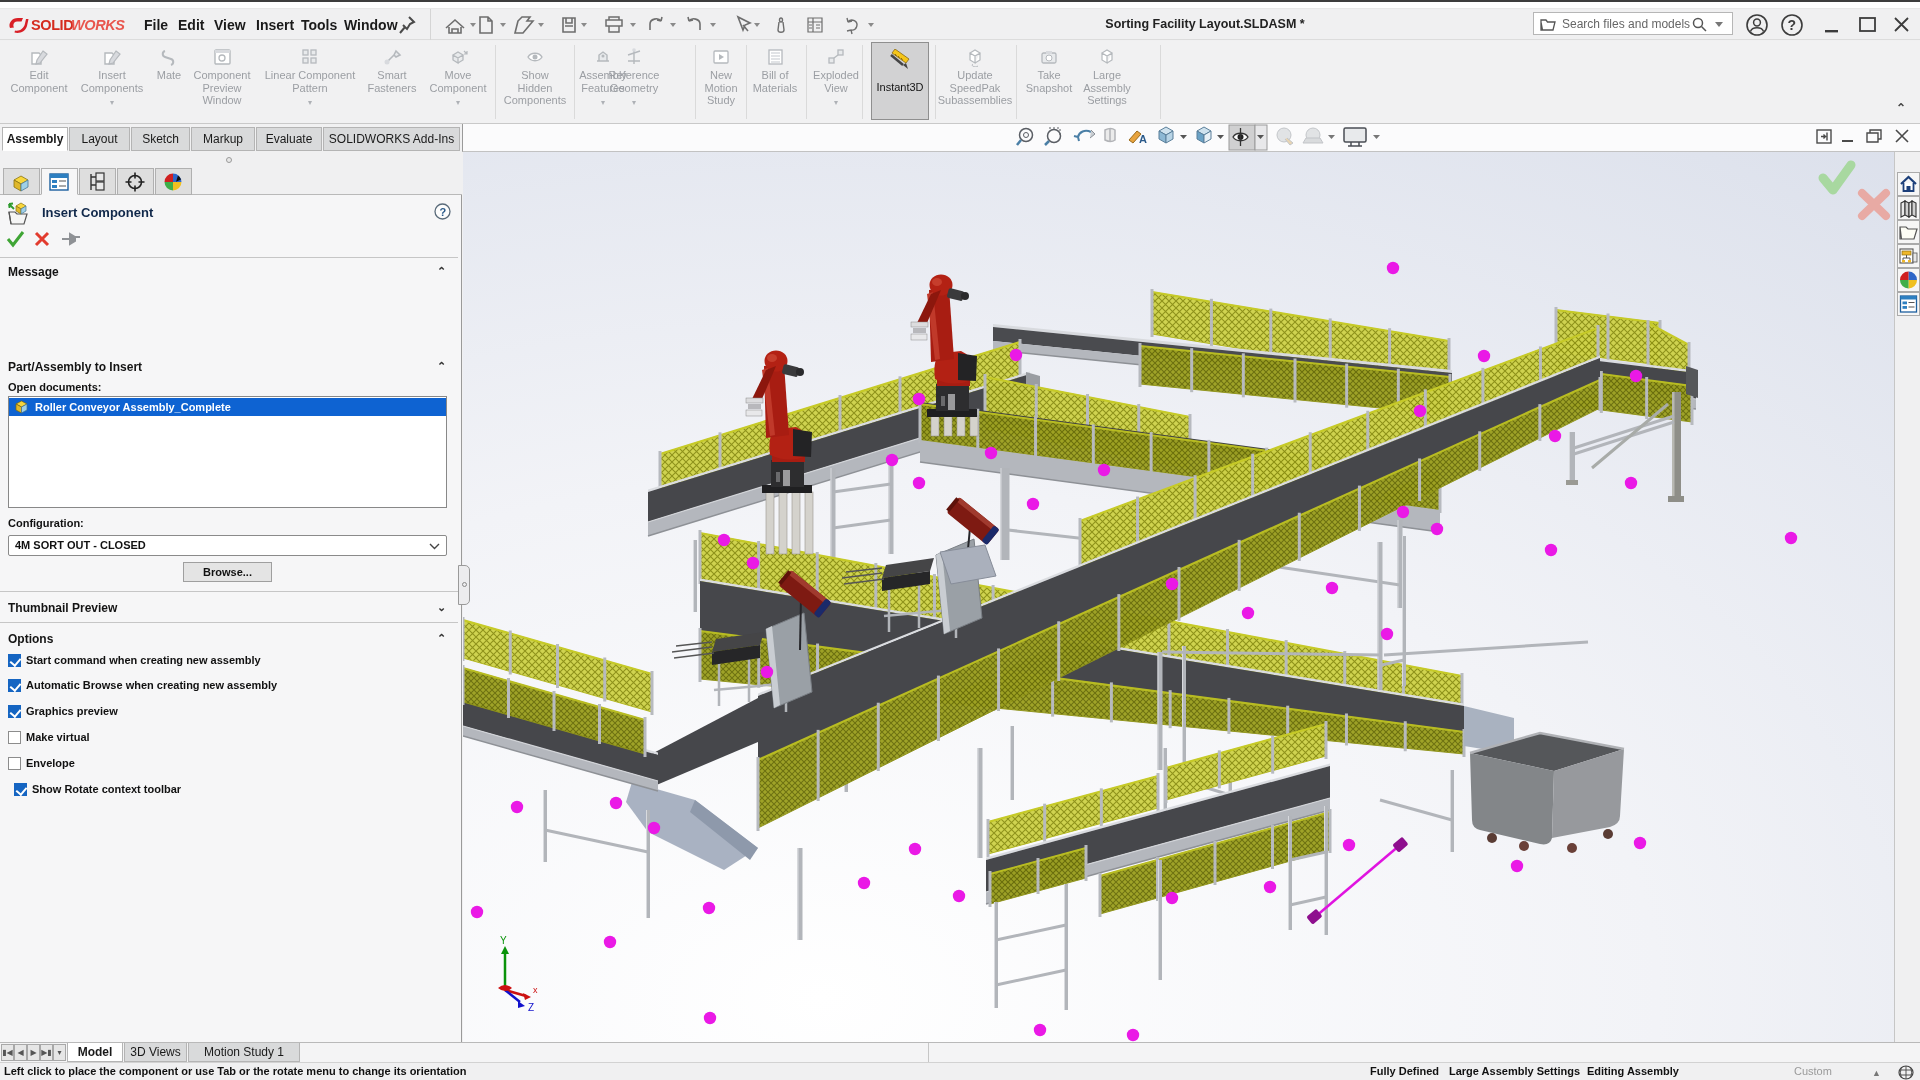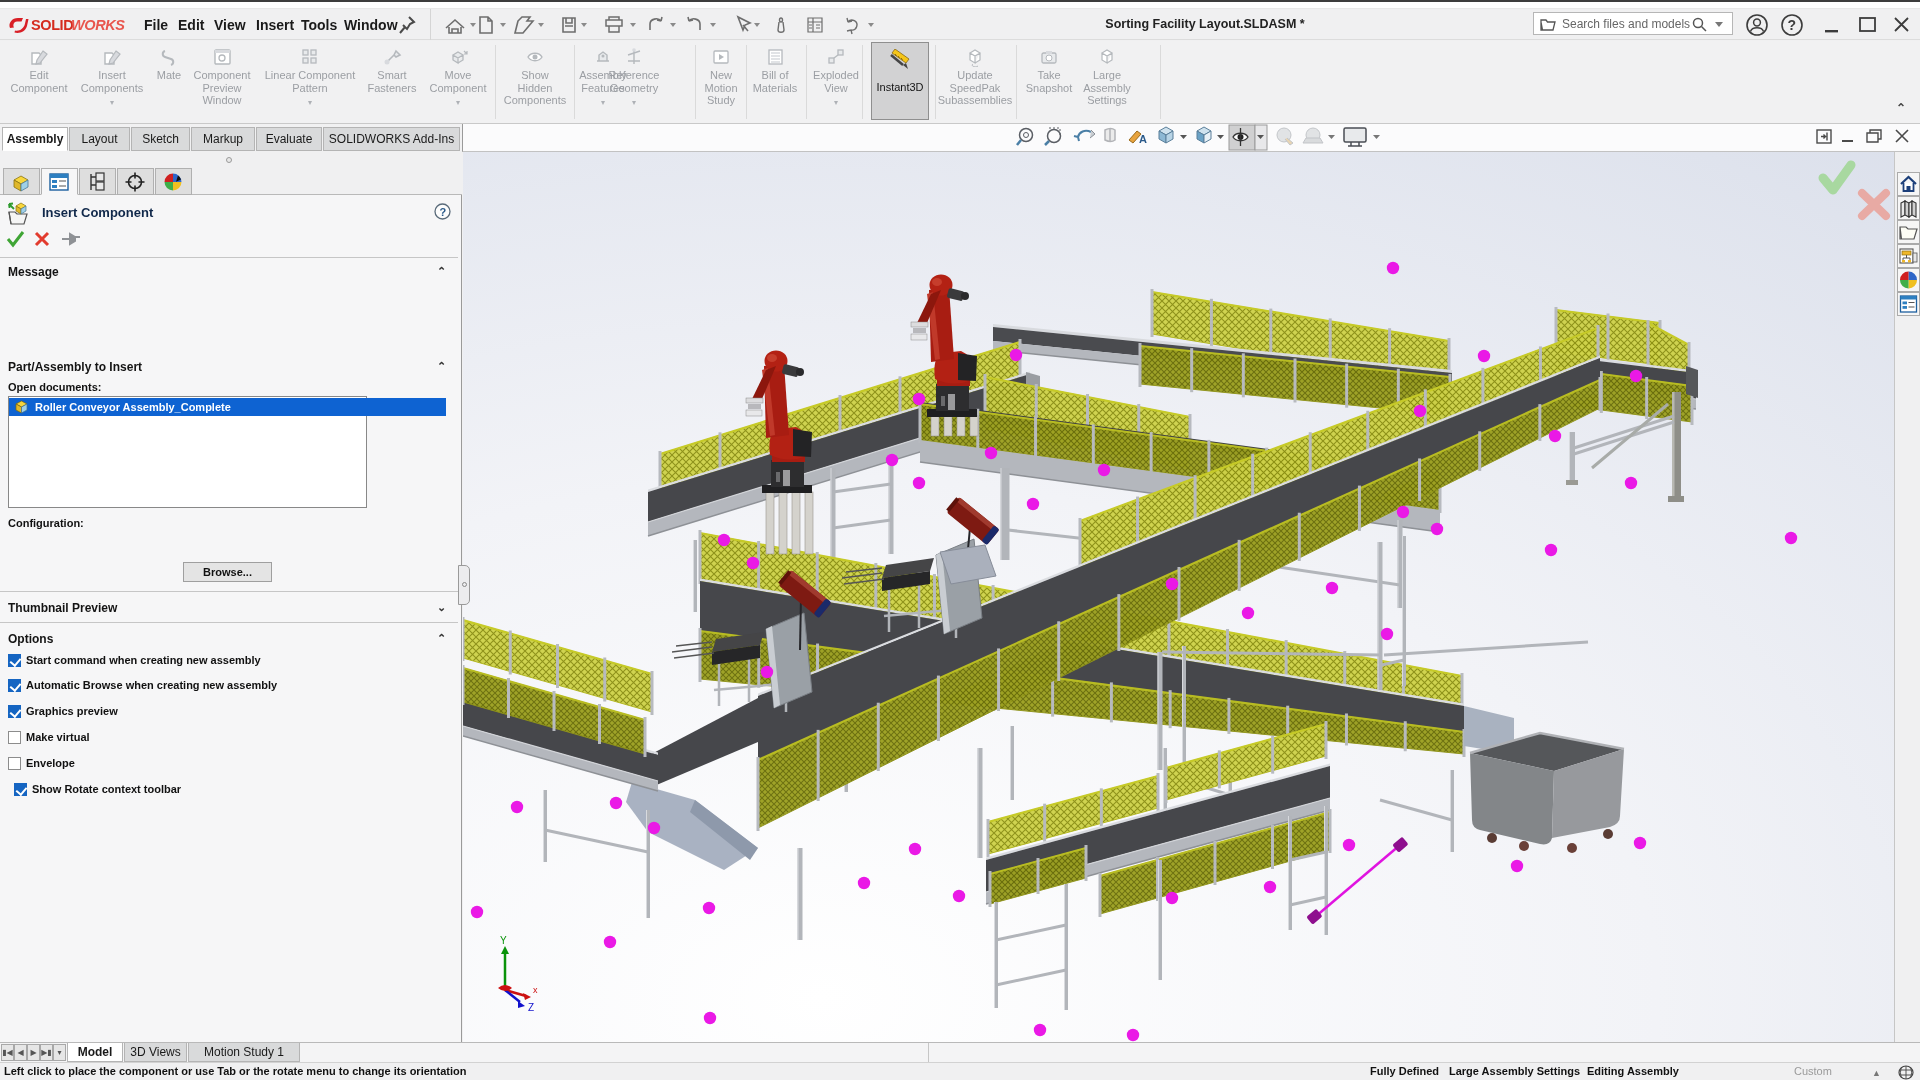--- a/index.html
+++ b/index.html
@@ -25,21 +25,21 @@
 
 #panel{left:0;top:151px;width:462px;height:891px;background:#f6f6f7;border-right:1px solid #9a9a9a;}
 #pmtabs{position:absolute;left:0;top:17px;width:462px;height:27px;background:#f0f0f1;border-bottom:1px solid #b9b9b9;}
 .pmtab{position:absolute;top:0px;width:37px;height:27px;background:#dedede;border:1px solid #b0b0b0;}
 .pmtab.act{background:#f6f6f7;border-bottom:1px solid #f6f6f7;}
 .sect{position:absolute;left:8px;font-size:12px;font-weight:700;color:#141414;}
 .chev{position:absolute;left:437px;font-size:11px;color:#333;font-weight:700;}
 .ptext{position:absolute;font-size:11px;font-weight:700;color:#111;}
 .sepline{position:absolute;left:0px;width:458px;height:1px;background:#c6c6c6;}
 #msgbox{position:absolute;left:3px;top:134px;width:455px;height:63px;background:#fbfcc4;font-size:10.5px;font-weight:700;color:#111;line-height:13.5px;padding:3px 2px 0 4px;}
-#listbox{position:absolute;left:8px;top:245px;width:359px;height:112px;background:#fff;border:1px solid #888;}
+#listbox{position:absolute;left:8px;top:245px;width:439px;height:112px;background:#fff;border:1px solid #888;}
 #listsel{position:absolute;left:0px;top:1px;width:437px;height:18px;background:#0e63d2;color:#fff;font-size:11px;font-weight:700;line-height:18px;}
 #cfgdrop{position:absolute;left:8px;top:384px;width:439px;height:21px;background:#fff;border:1px solid #8a8a8a;border-radius:2px;font-size:11px;font-weight:700;color:#111;line-height:19px;}
 #browse{position:absolute;left:183px;top:411px;width:89px;height:20px;background:#e4e4e4;border:1px solid #9f9f9f;font-size:11px;font-weight:700;color:#111;text-align:center;line-height:18px;}
 .cbrow{position:absolute;left:8px;width:420px;height:14px;}
 .cb{position:absolute;left:0;top:0;width:13px;height:13px;border:1px solid #8c8c8c;background:#fff;}
 .cb.on{background:#1565c2;border-color:#1565c2;}
 .cb.on:after{content:"";position:absolute;left:2.5px;top:1px;width:5px;height:8px;border:solid #fff;border-width:0 2px 2px 0;transform:rotate(40deg);}
 .cblab{position:absolute;left:18px;top:0px;font-size:11px;font-weight:700;color:#111;}
 
 #rstrip{left:1894px;top:152px;width:26px;height:890px;background:#f0f0f1;border-left:1px solid #c6c6c6;}
@@ -343,20 +343,23 @@
         <div id="listsel">
    <svg style="position:absolute;left:4px;top:1px;" width="17" height="16" viewBox="0 0 17 16">
             <path d="M3 5 L8.5 2 L14 5 L8.5 8 Z" fill="#f8d63c" stroke="#7a660e" stroke-width="0.7"></path>
             <path d="M3 5 v6 l5.5 3 V8 Z" fill="#e0b82a" stroke="#7a660e" stroke-width="0.7"></path>
             <path d="M14 5 v6 L8.5 14 V8 Z" fill="#9fd0e8" stroke="#44708a" stroke-width="0.7"></path>
           </svg>
    <span style="margin-left:26px;">Roller Conveyor Assembly_Complete</span>
  </div>
       </div>
  <div class="ptext" style="left:8px;top:366px;">Configuration:</div>
+ <div id="cfgdrop"><span style="margin-left:6px;">4M SORT OUT - CLOSED</span><svg style="position:absolute;right:6px;top:7px;" width="11" height="7">
+          <path d="M1 1 l4.5 4.5 L10 1" stroke="#444" stroke-width="1.4" fill="none"></path>
+        </svg></div>
  <div id="browse">Browse...</div>
  <div class="sepline" style="top:440px;"></div>
  <div class="sect" style="top:450px;">Thumbnail Preview</div>
       <div class="chev" style="top:450px;">⌄</div>
  <div class="sepline" style="top:471px;"></div>
  <div class="sect" style="top:481px;">Options</div>
       <div class="chev" style="top:481px;">⌃</div>
  <div class="cbrow" style="top:503px;padding-left:40px;">
         <div class="cb on"></div>
         <div class="cblab">Start command when creating new assembly</div>

